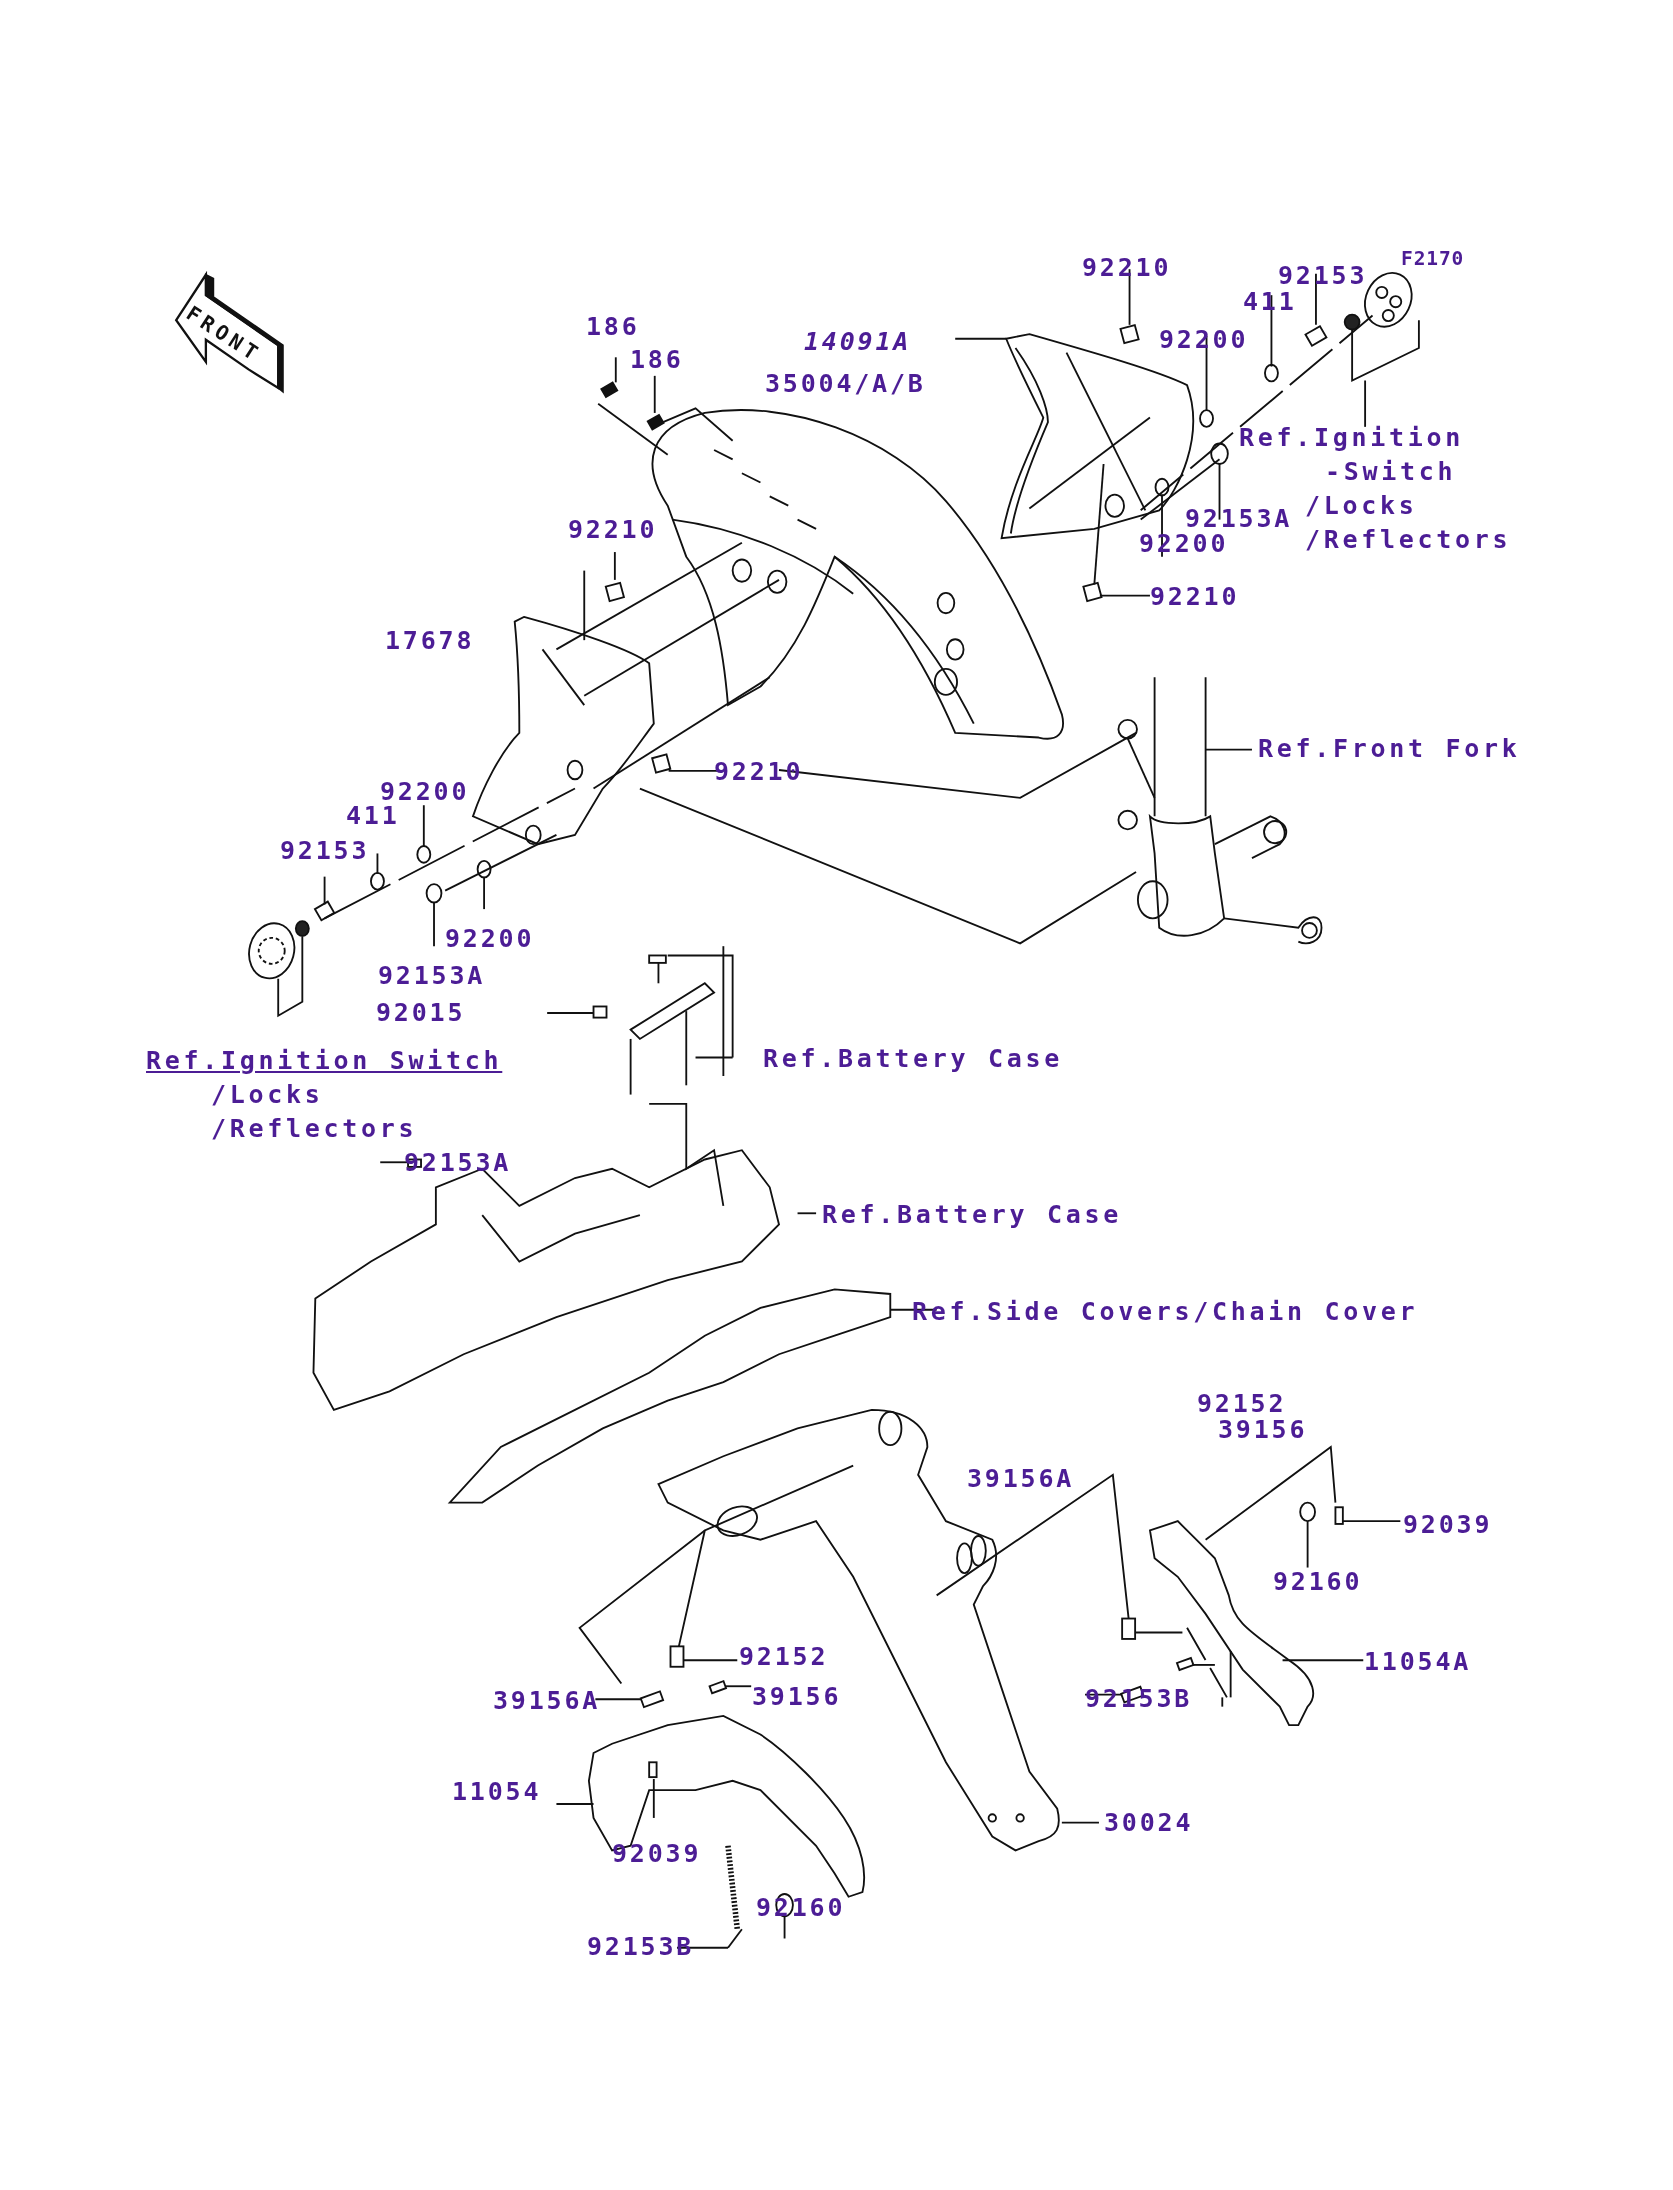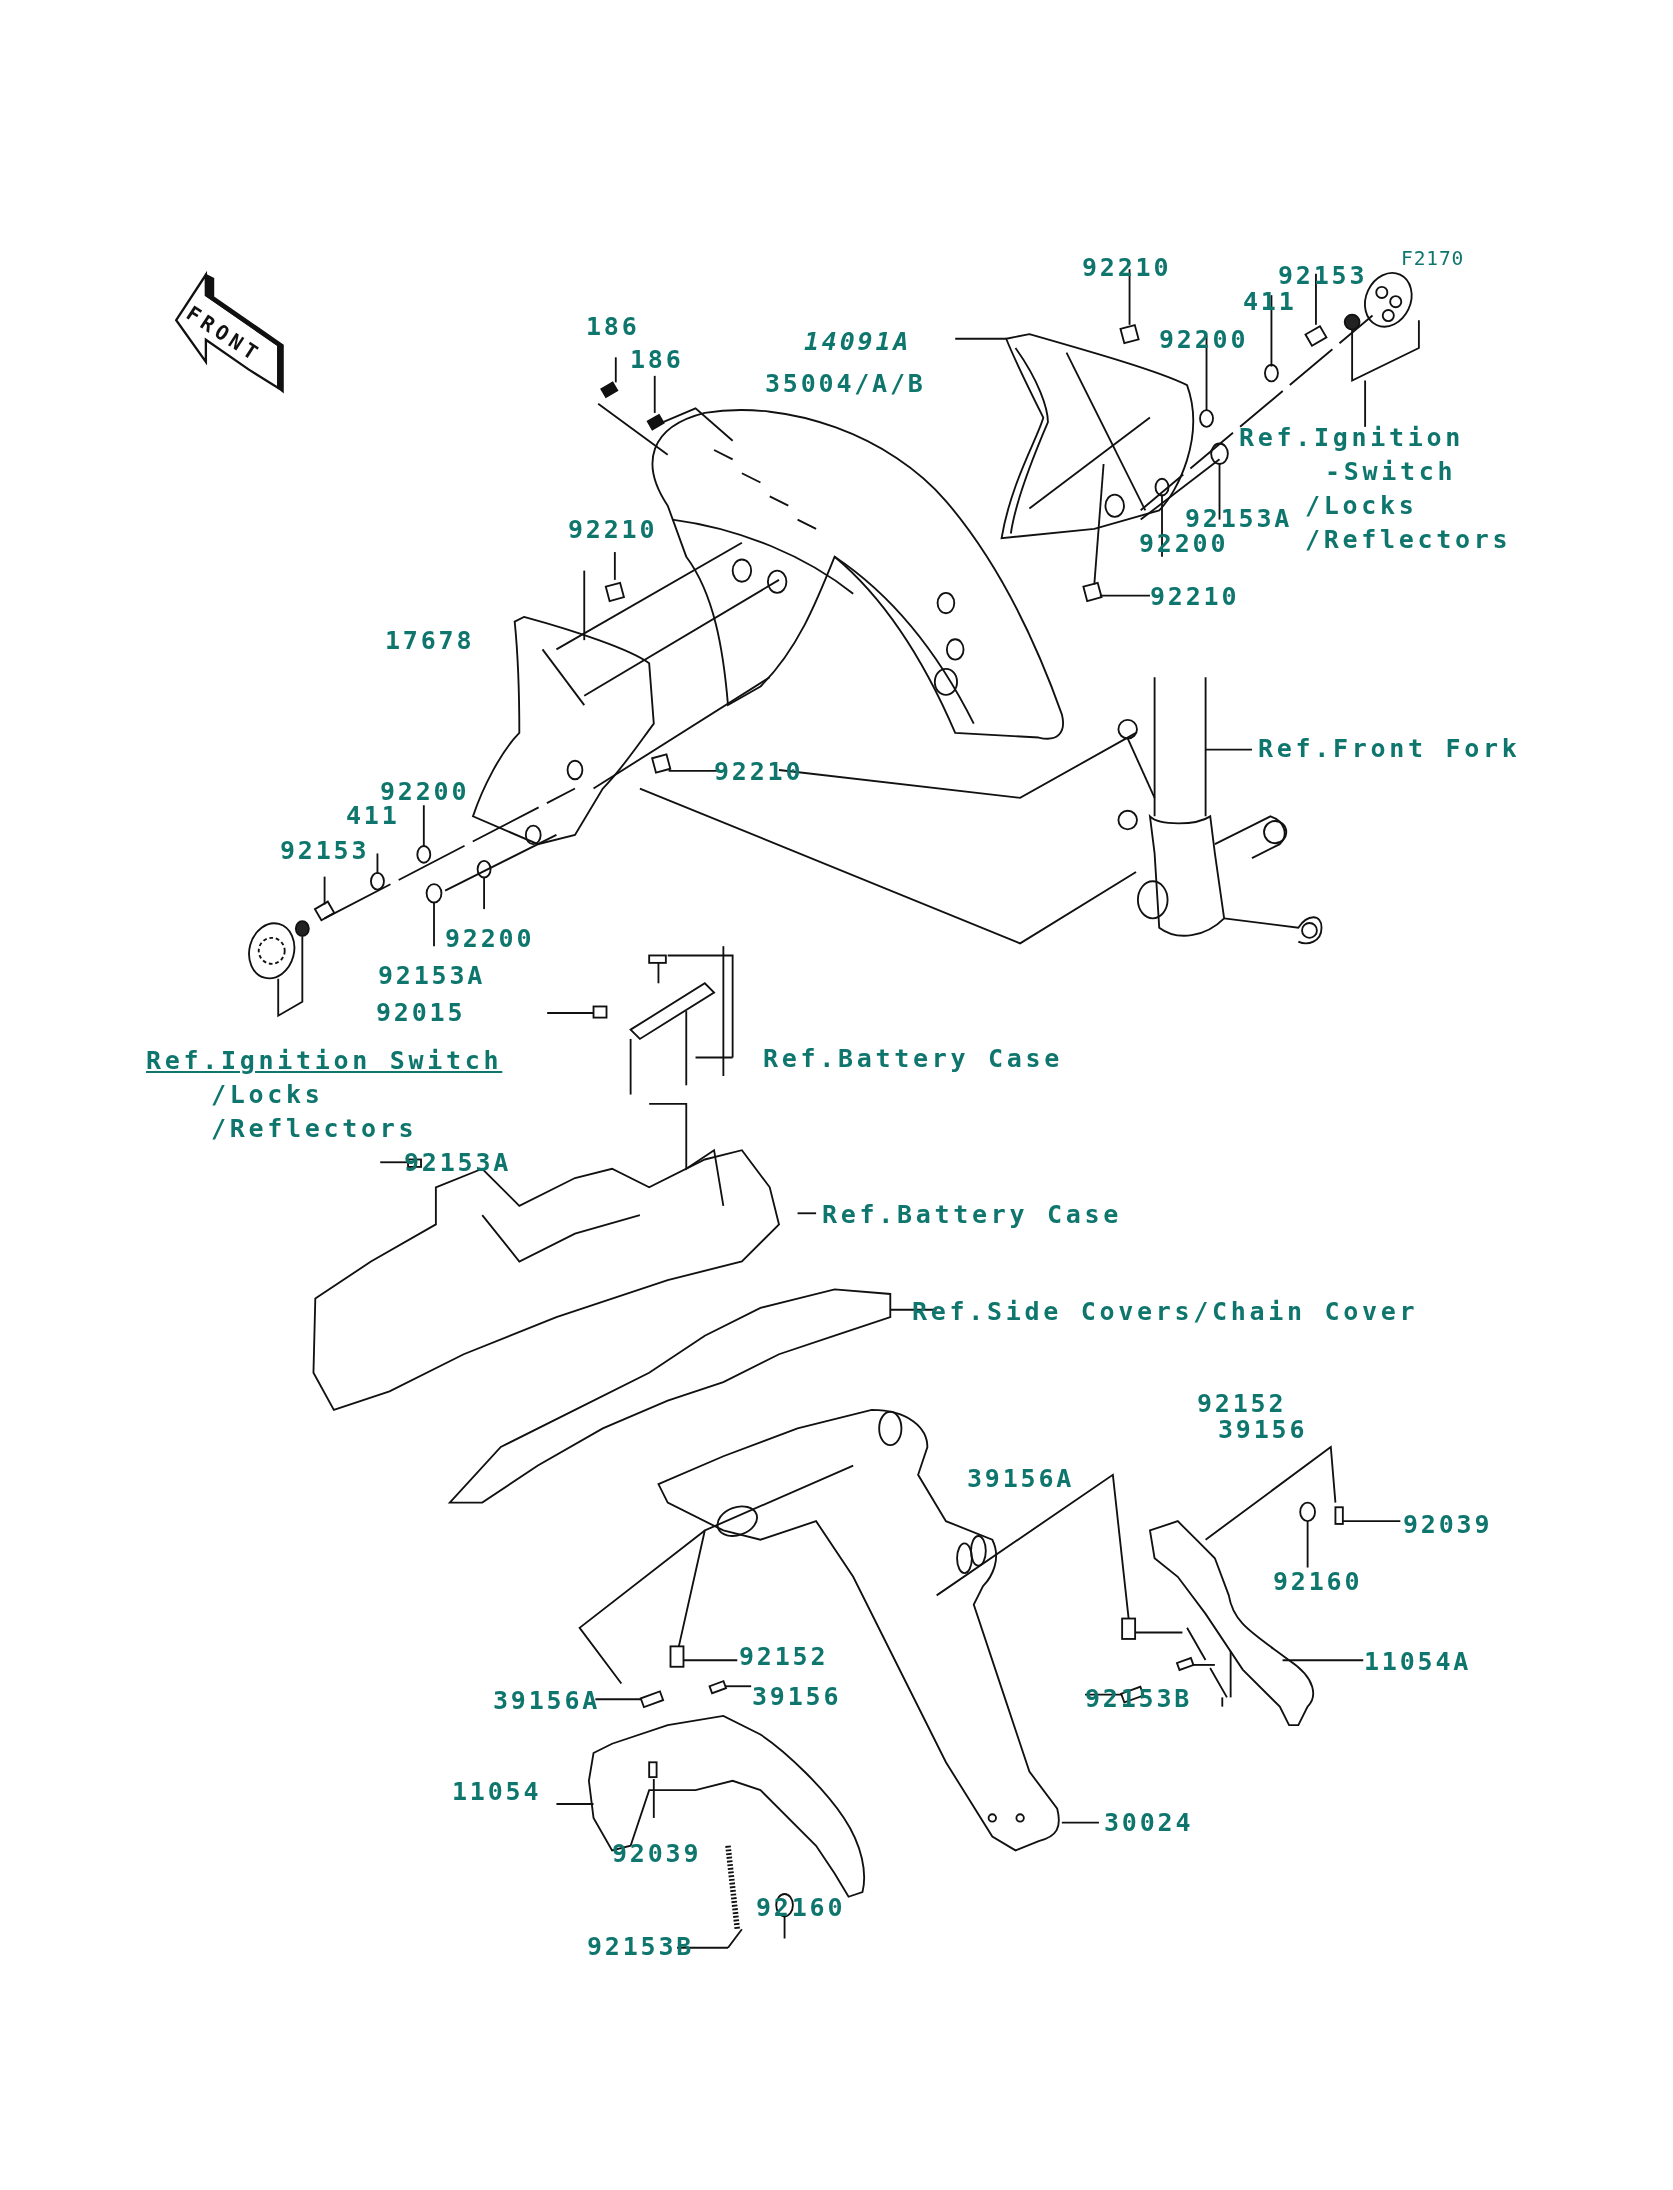--- a/index.html
+++ b/index.html
@@ -1,19 +1,19 @@
 <!DOCTYPE html>
 <html style="font-size:15px"><head>
 <meta charset="utf-8">
 <style>
   html, body { margin: 0; padding: 0; background: #ffffff; }
   body { width: 1673px; height: 2191px; position: relative; overflow: hidden; font-family: "DejaVu Sans Mono", "Liberation Mono", monospace; }
   #canvas { position: absolute; left: 0; top: 0; width: 1673px; height: 2191px; }
-  .lbl { position: absolute; font-family: "DejaVu Sans Mono", "Liberation Mono", monospace; font-size: 25px; font-weight: bold; color: #0f766e; white-space: nowrap; letter-spacing: 2.8px; line-height: 1; }
-  .lbl.small { font-size: 19.5px; font-weight: normal; letter-spacing: 0.9px; text-align: right; }
+  .lbl { position: absolute; font-family: "DejaVu Sans Mono", "Liberation Mono", monospace; font-size: 25px; font-weight: bold; color: #4c1d95; white-space: nowrap; letter-spacing: 2.8px; line-height: 1; }
+  .lbl.small { font-size: 19.5px; font-weight: bold; letter-spacing: 0.9px; text-align: right; }
   .ref { font-weight: bold; letter-spacing: 3.7px; }
   .front-text { position: absolute; left: 195px; top: 301px; font-family: "DejaVu Sans Mono", monospace; font-weight: bold; font-size: 20.4px; transform: rotate(33deg); transform-origin: left top; letter-spacing: 4.6px; color: #111; }
 </style>
 </head>
 <body>
 
 <svg id="canvas" viewBox="0 0 1804 2362" xmlns="http://www.w3.org/2000/svg" fill="none" stroke="#111" stroke-width="2">
 
   <g>
     <polygon points="190,345 222,296 222,318 300,372 300,418 268,398 222,366 222,390" fill="#fff" stroke="#111" stroke-width="2.5"></polygon>

